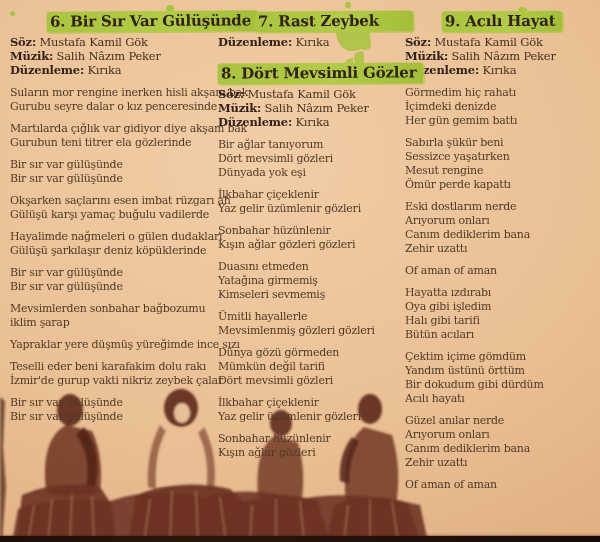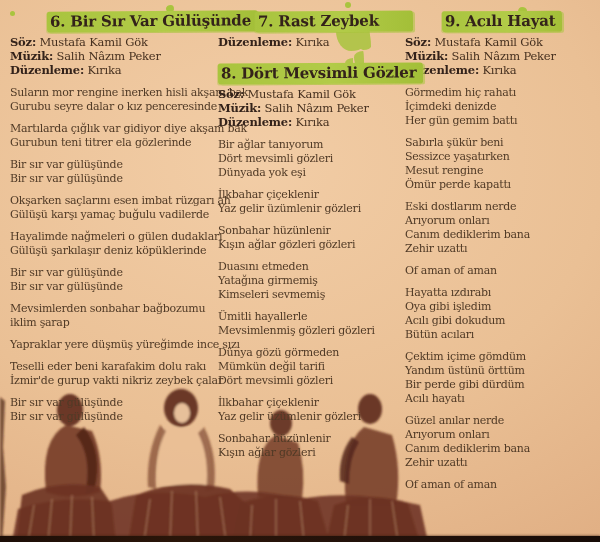--- a/index.html
+++ b/index.html
@@ -230,27 +230,27 @@
           <div class="line">Arıyorum onları</div>
           <div class="line">Canım dediklerim bana</div>
           <div class="line">Zehir uzattı</div>
         </div>
         <div class="stanza">
           <div class="line">Of aman of aman</div>
         </div>
         <div class="stanza">
           <div class="line">Hayatta ızdırabı</div>
           <div class="line">Oya gibi işledim</div>
-          <div class="line">Acılı gibi dokudum</div>
+          <div class="line">Halı gibi tarifi</div>
           <div class="line">Bütün acıları</div>
         </div>
         <div class="stanza">
           <div class="line">Çektim içime gömdüm</div>
           <div class="line">Yandım üstünü örttüm</div>
-          <div class="line">Bir perde gibi dürdüm</div>
+          <div class="line">Bir dokudum gibi dürdüm</div>
           <div class="line">Acılı hayatı</div>
         </div>
         <div class="stanza">
           <div class="line">Güzel anılar nerde</div>
           <div class="line">Arıyorum onları</div>
           <div class="line">Canım dediklerim bana</div>
           <div class="line">Zehir uzattı</div>
         </div>
         <div class="stanza">
           <div class="line">Of aman of aman</div>

